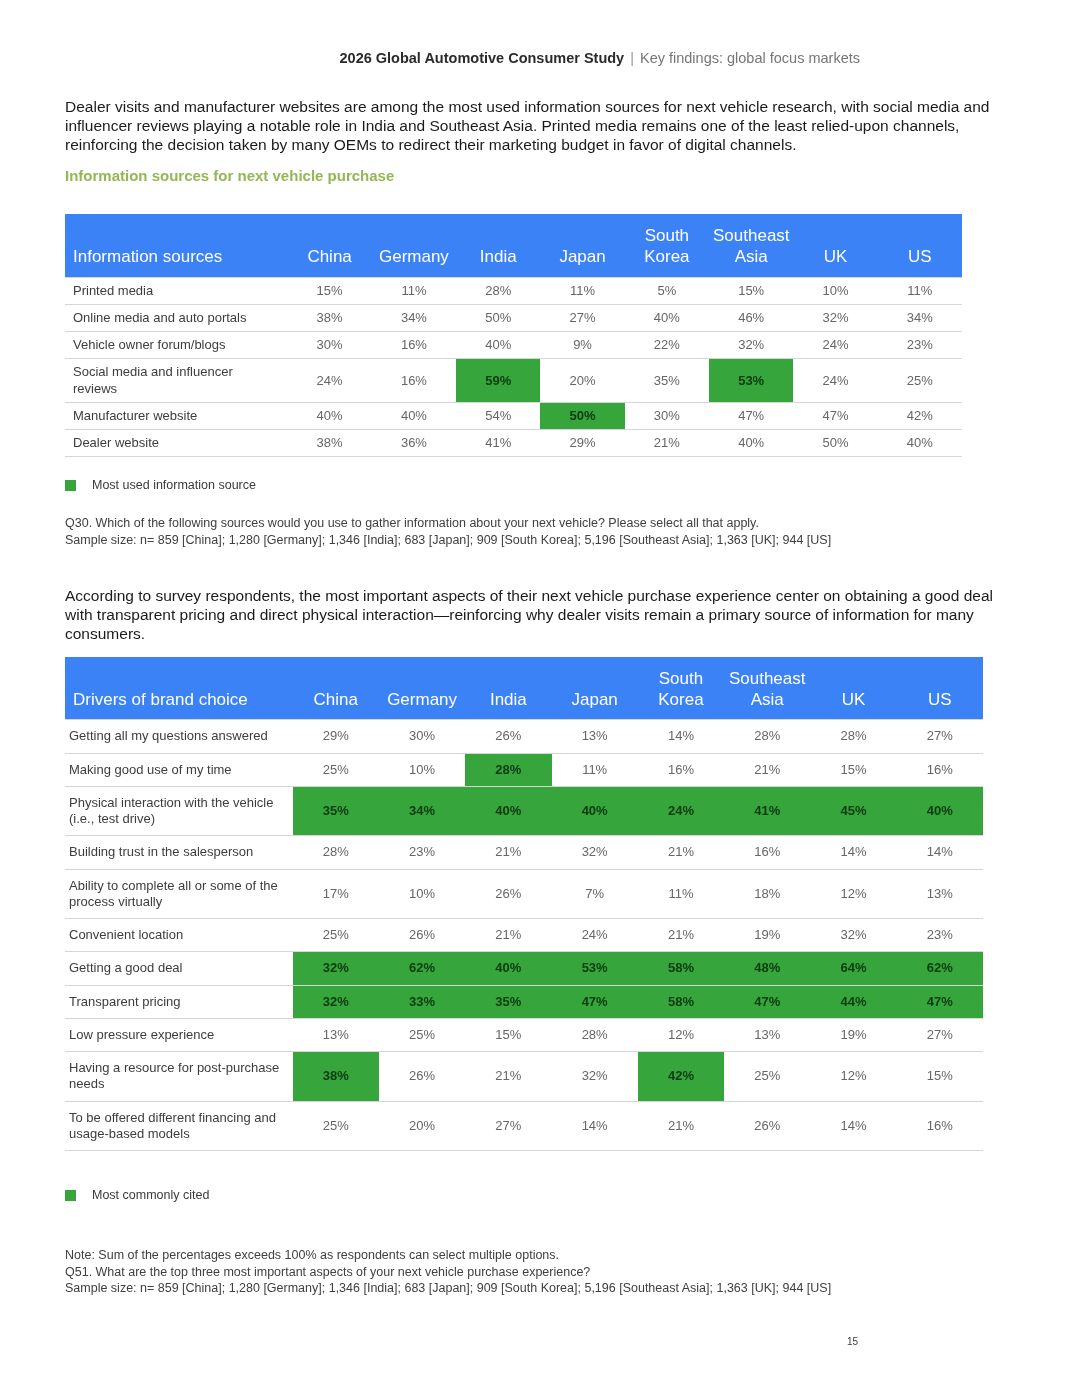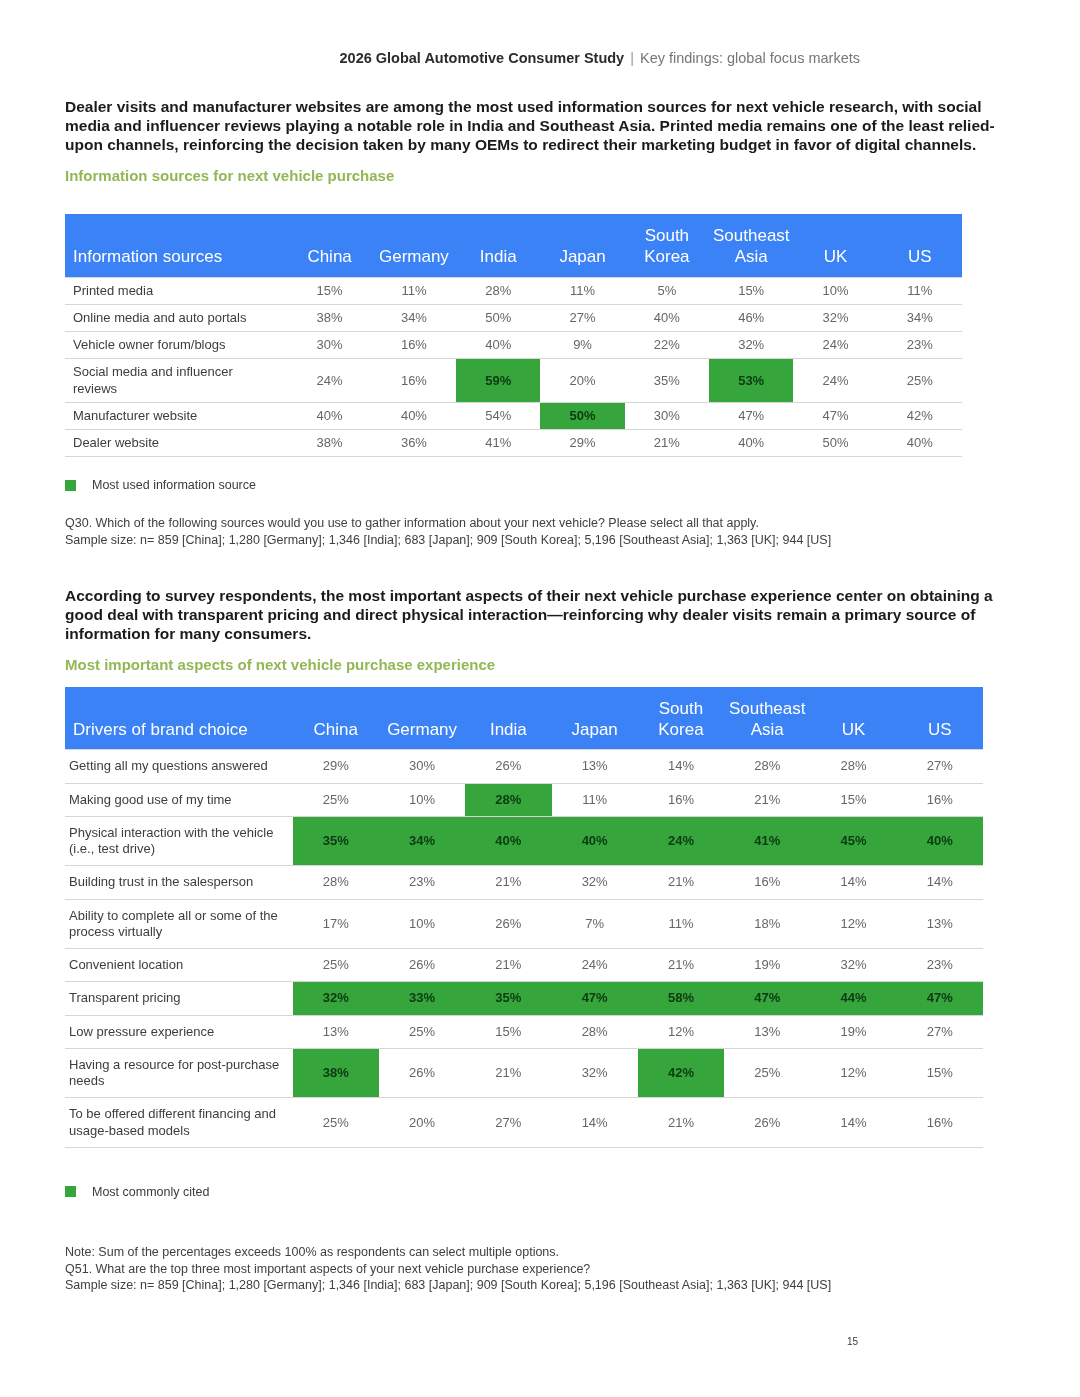--- a/index.html
+++ b/index.html
@@ -26,21 +26,21 @@
     text-align: right;
     font-size: 14.5px;
     color: #767676;
     white-space: nowrap;
   }
   .doc-header .doc-title { font-weight: bold; color: #2b2b2b; }
   .doc-header .sep { color: #9a9a9a; margin: 0 6px; }
   .intro {
     margin-top: 31px;
     width: 930px;
-    font-weight: bold;
+    font-weight: normal;
     font-size: 15.5px;
     line-height: 1.23;
     color: #1b1b1b;
   }
   .intro.second { margin-top: 37px; }
   .subheading {
     margin-top: 13px;
     font-weight: bold;
     font-size: 15px;
     color: var(--heading-green);
@@ -220,21 +220,20 @@
     <span>Most used information source</span>
   </div>
 
   <div class="footnotes">
     <div>Q30. Which of the following sources would you use to gather information about your next vehicle? Please select all that apply.</div>
     <div>Sample size: n= 859 [China]; 1,280 [Germany]; 1,346 [India]; 683 [Japan]; 909 [South Korea]; 5,196 [Southeast Asia]; 1,363 [UK]; 944 [US]</div>
   </div>
 
   <div class="intro second">According to survey respondents, the most important aspects of their next vehicle purchase experience center on obtaining a good deal with transparent pricing and direct physical interaction—reinforcing why dealer visits remain a primary source of information for many consumers.</div>
 
-  <div class="subheading">Most important aspects of next vehicle purchase experience</div>
 
   <table class="t2">
       <colgroup>
         <col style="width: 24.8%;">
         <col style="width: 9.4%;">
         <col style="width: 9.4%;">
         <col style="width: 9.4%;">
         <col style="width: 9.4%;">
         <col style="width: 9.4%;">
         <col style="width: 9.4%;">
@@ -315,20 +314,31 @@
           <td>25%</td>
           <td>26%</td>
           <td>21%</td>
           <td>24%</td>
           <td>21%</td>
           <td>19%</td>
           <td>32%</td>
           <td>23%</td>
         </tr>
         <tr>
+          <td class="lbl">Getting a good deal</td>
+          <td class="hl">32%</td>
+          <td class="hl">62%</td>
+          <td class="hl">40%</td>
+          <td class="hl">53%</td>
+          <td class="hl">58%</td>
+          <td class="hl">48%</td>
+          <td class="hl">64%</td>
+          <td class="hl">62%</td>
+        </tr>
+        <tr>
           <td class="lbl">Transparent pricing</td>
           <td class="hl">32%</td>
           <td class="hl">33%</td>
           <td class="hl">35%</td>
           <td class="hl">47%</td>
           <td class="hl">58%</td>
           <td class="hl">47%</td>
           <td class="hl">44%</td>
           <td class="hl">47%</td>
         </tr>

